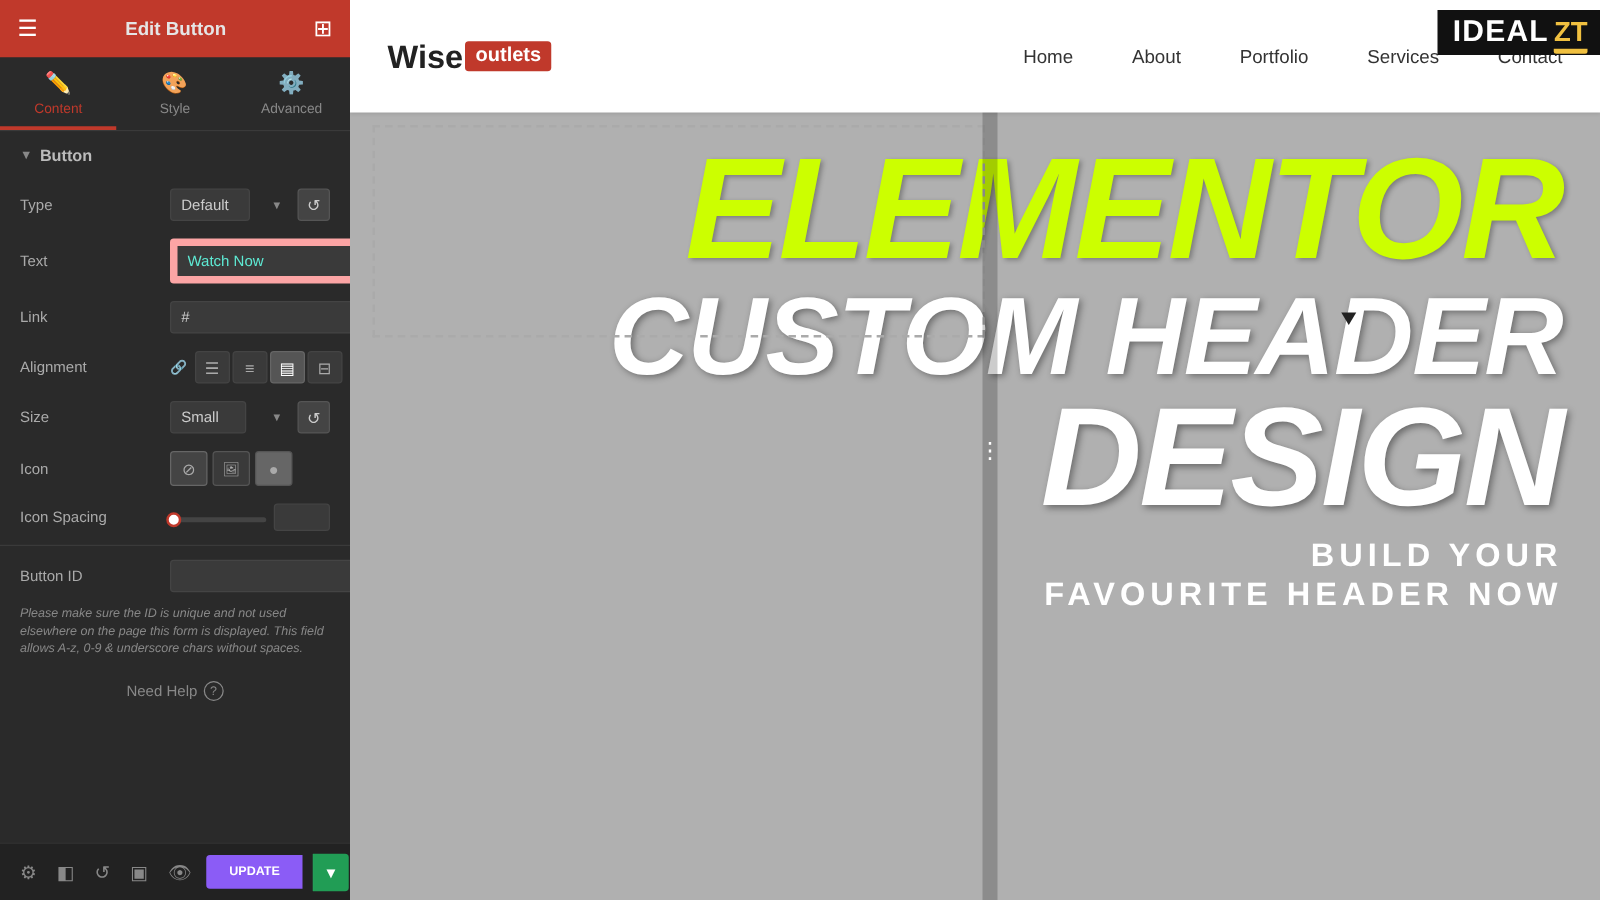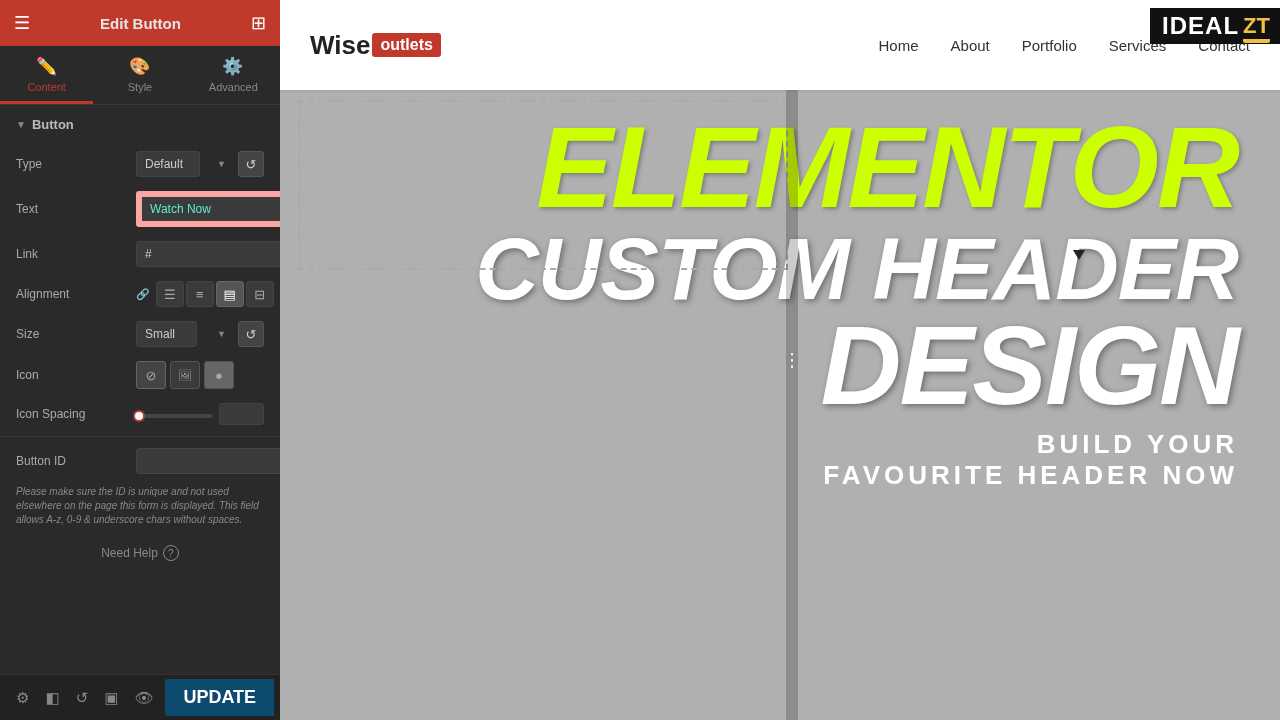--- a/index.html
+++ b/index.html
@@ -297,26 +297,26 @@
       background: transparent;
       border: none;
       color: #888;
       font-size: 15px;
       cursor: pointer;
       padding: 4px;
       border-radius: 3px;
     }
 
     .update-btn {
-      background: #0c4a6e;
+      background: #8b5cf6;
       color: #fff;
       border: none;
       border-radius: 3px 0 0 3px;
       padding: 8px 18px;
-      font-size: 18px;
+      font-size: 10px;
       font-weight: 600;
       cursor: pointer;
       margin-left: auto;
     }
 
     .update-dropdown {
       background: #219d55;
       color: #fff;
       border: none;
       border-radius: 0 3px 3px 0;
@@ -388,21 +388,21 @@
       color: #fff;
       font-size: 16px;
       font-weight: 600;
       padding: 3px 8px;
       border-radius: 3px;
       margin-left: 2px;
     }
 
     .site-nav {
       display: flex;
-      gap: 32px;
+      gap: 47px;
       align-items: flex-start;
     }
 
     .nav-item {
       font-size: 15px;
       color: #333;
       cursor: pointer;
       font-weight: 500;
       text-decoration: none;
     }
@@ -462,21 +462,21 @@
       top: 10px;
       width: 490px;
       height: 170px;
       border: 2px dashed #aaa;
       z-index: 5;
     }
 
     
     .hero-text-overlay {
       position: absolute;
-      right: 12px;
+      right: 0;
       top: 0;
       width: 100%;
       height: 100%;
       display: flex;
       flex-direction: column;
       align-items: flex-end;
       justify-content: flex-start;
       padding: 20px 30px 0 0;
       z-index: 3;
     }

